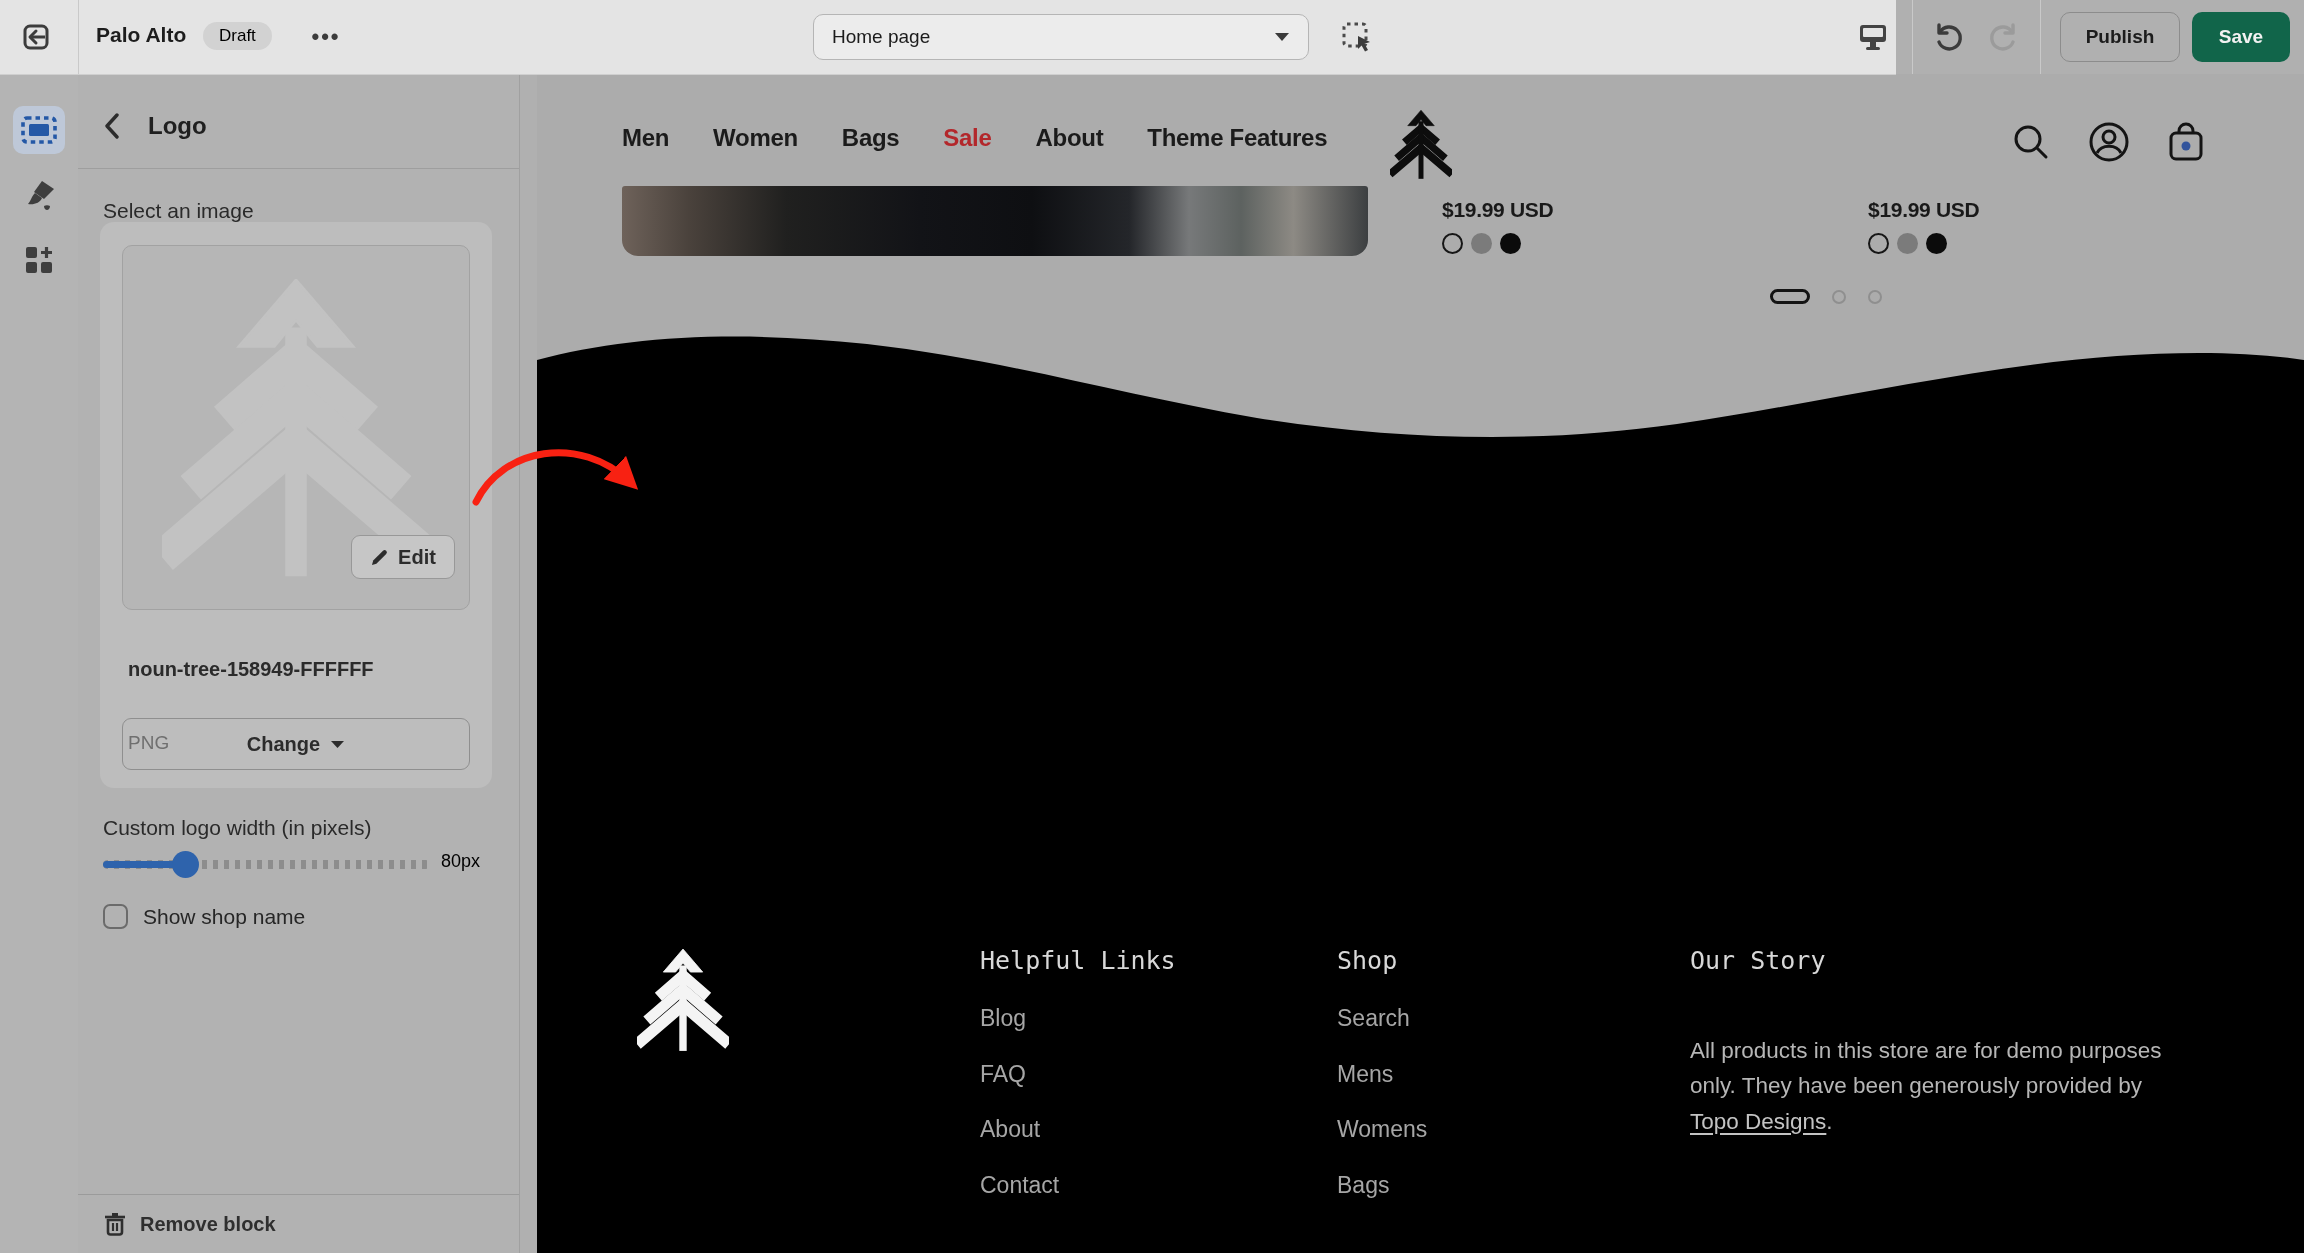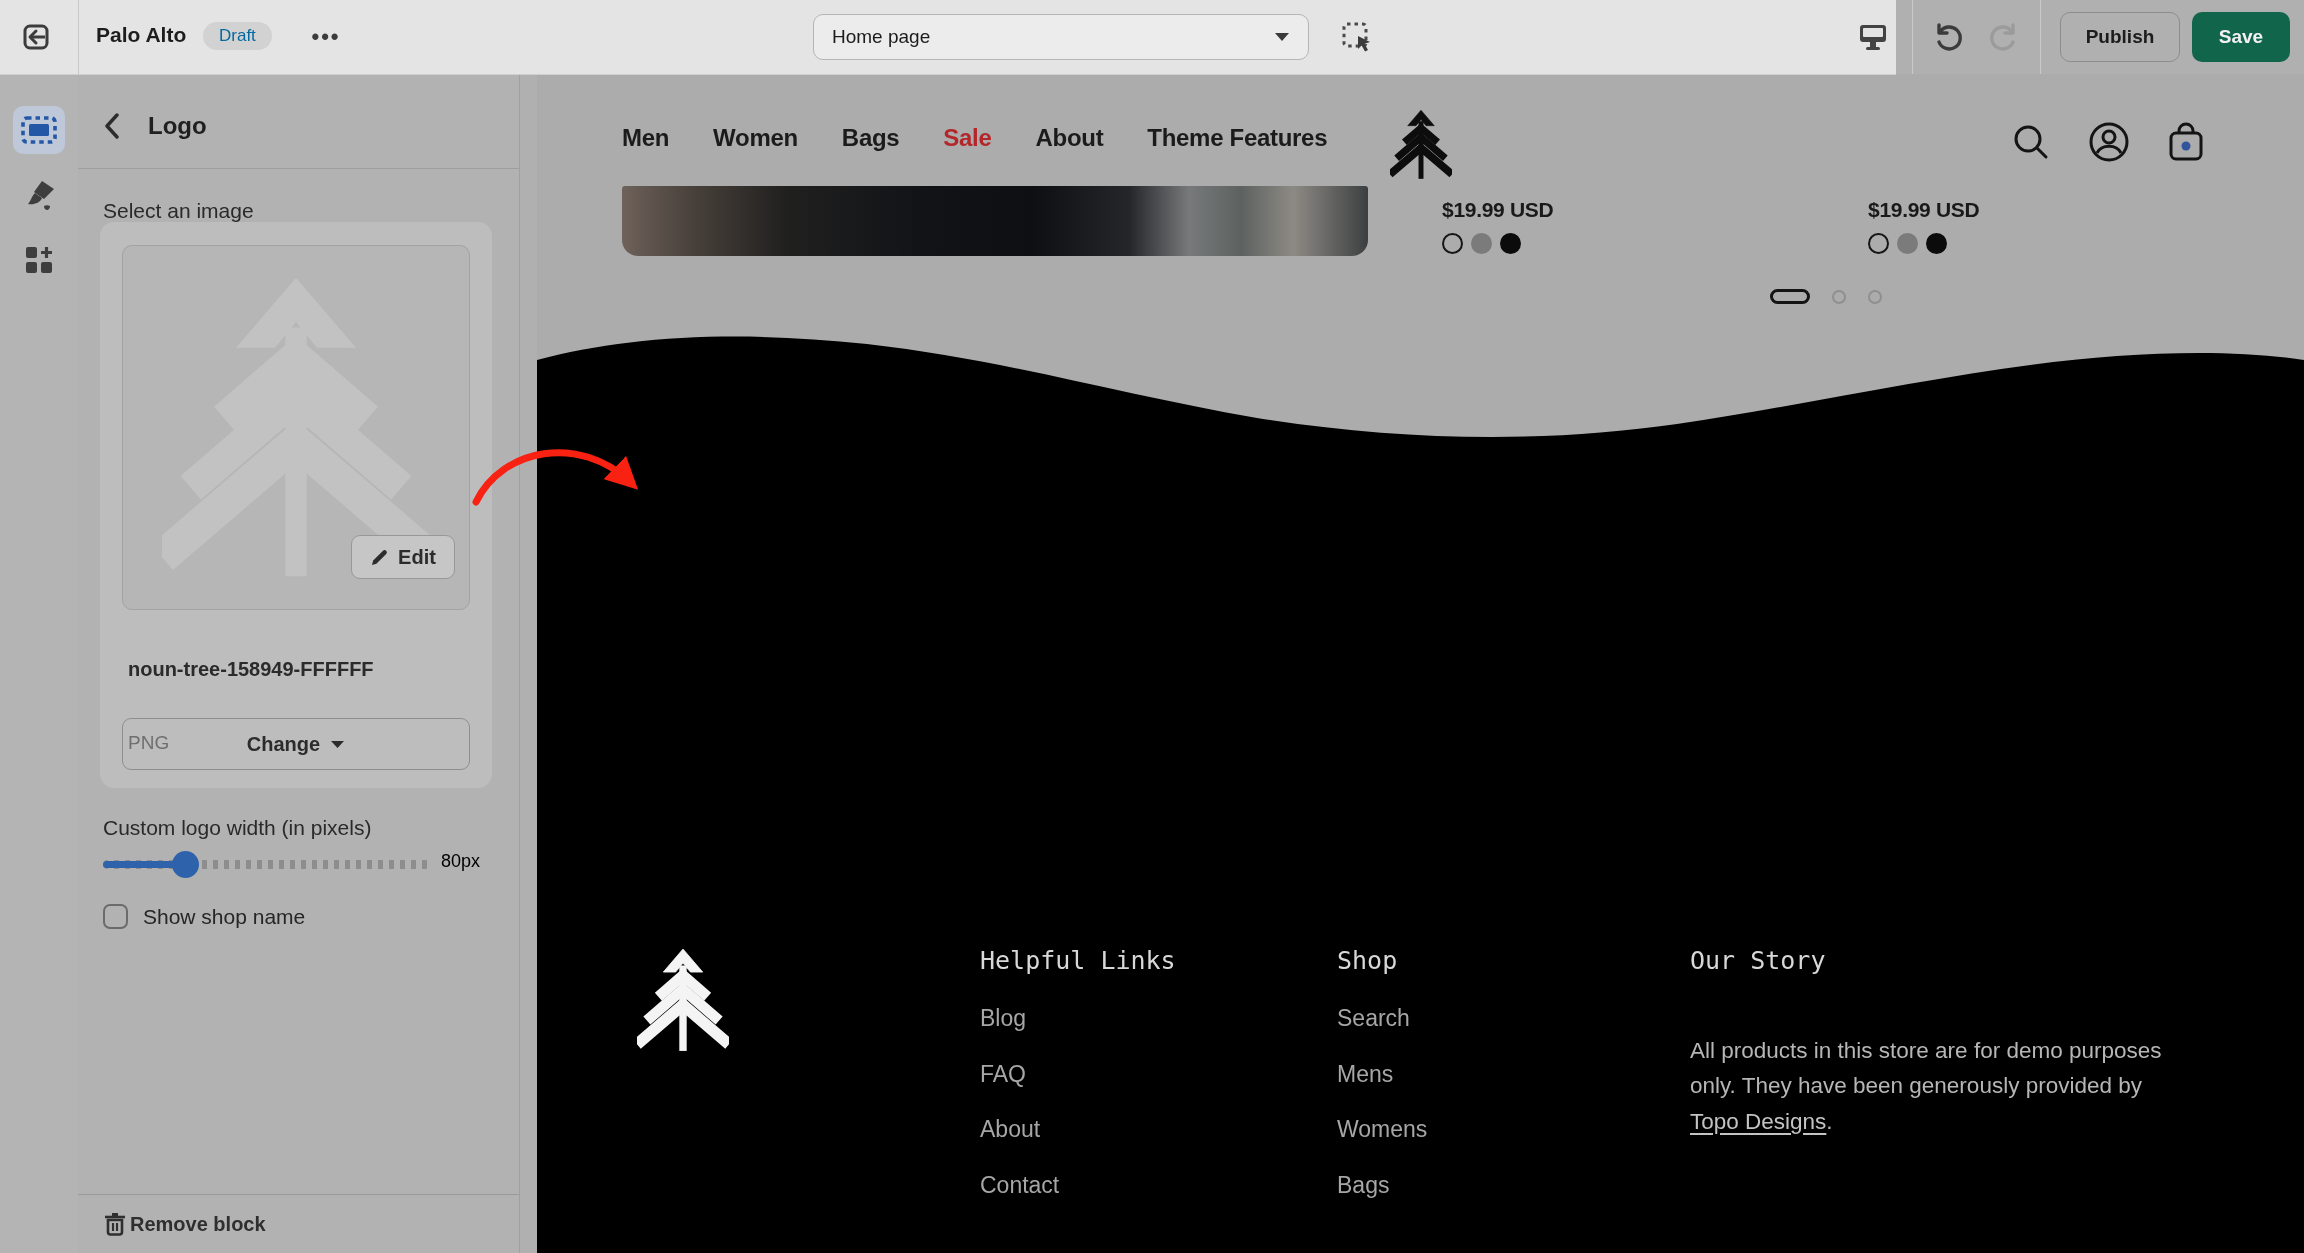--- a/index.html
+++ b/index.html
@@ -8,21 +8,21 @@
     background:#b0b0b0;
     font-family:"Liberation Sans", sans-serif;
     -webkit-font-smoothing:antialiased;
   }
 
   
   .topbar{position:absolute;left:0;top:0;width:1896px;height:74px;background:#e4e4e4;border-bottom:1px solid #cfcfcf;z-index:40;}
   .topbar .vdiv{position:absolute;top:0;width:1px;height:74px;background:#c9c9c9;}
   .exit-btn{position:absolute;left:14px;top:17px;width:44px;height:40px;display:flex;align-items:center;justify-content:center;border-radius:8px;cursor:pointer;}
   .tb-title{position:absolute;left:96px;top:23px;font-size:21px;font-weight:700;color:#1d1d1d;}
-  .draft-pill{position:absolute;left:203px;top:22px;padding:4px 16px;background:#d2d2d2;border-radius:15px;font-size:17px;color:#0369a1;}
+  .draft-pill{position:absolute;left:203px;top:22px;padding:4px 16px;background:#d2d2d2;border-radius:15px;font-size:17px;color:#000000;}
   .tb-dots{position:absolute;left:306px;top:18px;width:40px;height:38px;display:flex;align-items:center;justify-content:center;border-radius:8px;color:#3c3c3c;font-size:22px;letter-spacing:2px;font-weight:700;}
   .page-select{position:absolute;left:813px;top:14px;width:496px;height:46px;background:#ececec;border:1px solid #b5b5b5;border-radius:10px;display:flex;align-items:center;padding:0 18px;box-sizing:border-box;font-size:19px;color:#1c1c1c;text-align:center;}
   .page-select .caret{margin-left:auto;}
   .inspect-btn{position:absolute;left:1334px;top:15px;width:46px;height:44px;display:flex;align-items:center;justify-content:center;border-radius:8px;}
   .monitor-btn{position:absolute;left:1850px;top:15px;width:46px;height:44px;display:flex;align-items:center;justify-content:center;border-radius:8px;}
   .undo-btn{position:absolute;left:1926px;top:15px;width:46px;height:44px;display:flex;align-items:center;justify-content:center;}
   .redo-btn{position:absolute;left:1980px;top:15px;width:46px;height:44px;display:flex;align-items:center;justify-content:center;}
   .publish-btn{position:absolute;left:2060px;top:12px;width:120px;height:50px;border:1px solid #8c8c8c;border-radius:10px;background:transparent;font-size:19px;font-weight:600;color:#1c1c1c;display:flex;align-items:center;justify-content:center;}
   .save-btn{position:absolute;left:2192px;top:12px;width:98px;height:50px;border:none;border-radius:10px;background:#11654a;font-size:19px;font-weight:600;color:#f2f2f2;display:flex;align-items:center;justify-content:center;}
 
@@ -46,21 +46,21 @@
   .slider-label{position:absolute;left:25px;top:742px;font-size:21px;color:#2a2a2a;}
   .slider-row{position:absolute;left:25px;top:775px;width:392px;height:30px;}
   .slider-track-rest{position:absolute;left:0;top:11px;width:327px;height:9px;border-radius:5px;
      background:repeating-linear-gradient(90deg,#8d8d8d 0 5px,rgba(0,0,0,0) 5px 11px);}
   .slider-track-fill{position:absolute;left:0;top:12px;width:82px;height:7px;border-radius:4px;background:#2e63ac;}
   .slider-thumb{position:absolute;left:69px;top:2px;width:27px;height:27px;border-radius:50%;background:#2e63ac;}
   .slider-value{position:absolute;left:338px;top:2px;font-size:18px;color:#000000;}
   .checkbox-row{position:absolute;left:25px;top:830px;display:flex;align-items:center;gap:15px;}
   .checkbox{width:25px;height:25px;border:2px solid #6b6b6b;border-radius:7px;background:transparent;box-sizing:border-box;}
   .checkbox-label{font-size:21px;color:#262626;}
-  .panel-footer{position:absolute;left:0;top:1120px;width:441px;height:59px;border-top:1px solid #9b9b9b;display:flex;align-items:center;gap:4px;padding-left:26px;box-sizing:border-box;}
+  .panel-footer{position:absolute;left:0;top:1120px;width:441px;height:59px;border-top:1px solid #9b9b9b;display:flex;align-items:center;gap:14px;padding-left:26px;box-sizing:border-box;}
   .remove-label{font-size:20px;font-weight:600;color:#2f2f2f;}
 
   
   .preview{position:absolute;left:537px;top:74px;width:1767px;height:1179px;background:#acacac;overflow:hidden;}
   .store-nav{position:absolute;left:85px;top:50px;display:flex;gap:44px;font-size:24px;font-weight:700;color:#1b1b1b;letter-spacing:-0.3px;}
   .store-nav .accent{color:#b3272b;}
   .store-logo{position:absolute;left:853px;top:36px;}
   .store-icons{position:absolute;left:1472px;top:46px;display:flex;gap:34px;align-items:center;}
   .hero-strip{position:absolute;left:85px;top:112px;width:746px;height:70px;border-radius:3px 3px 16px 16px;
      background:linear-gradient(90deg,#6e625a 0%,#4a423c 9%,#20201f 22%,#121317 40%,#0e0f12 55%,#24262a 68%,#77797a 76%,#5d6260 83%,#8d8a84 90%,#3c3f41 100%);}

